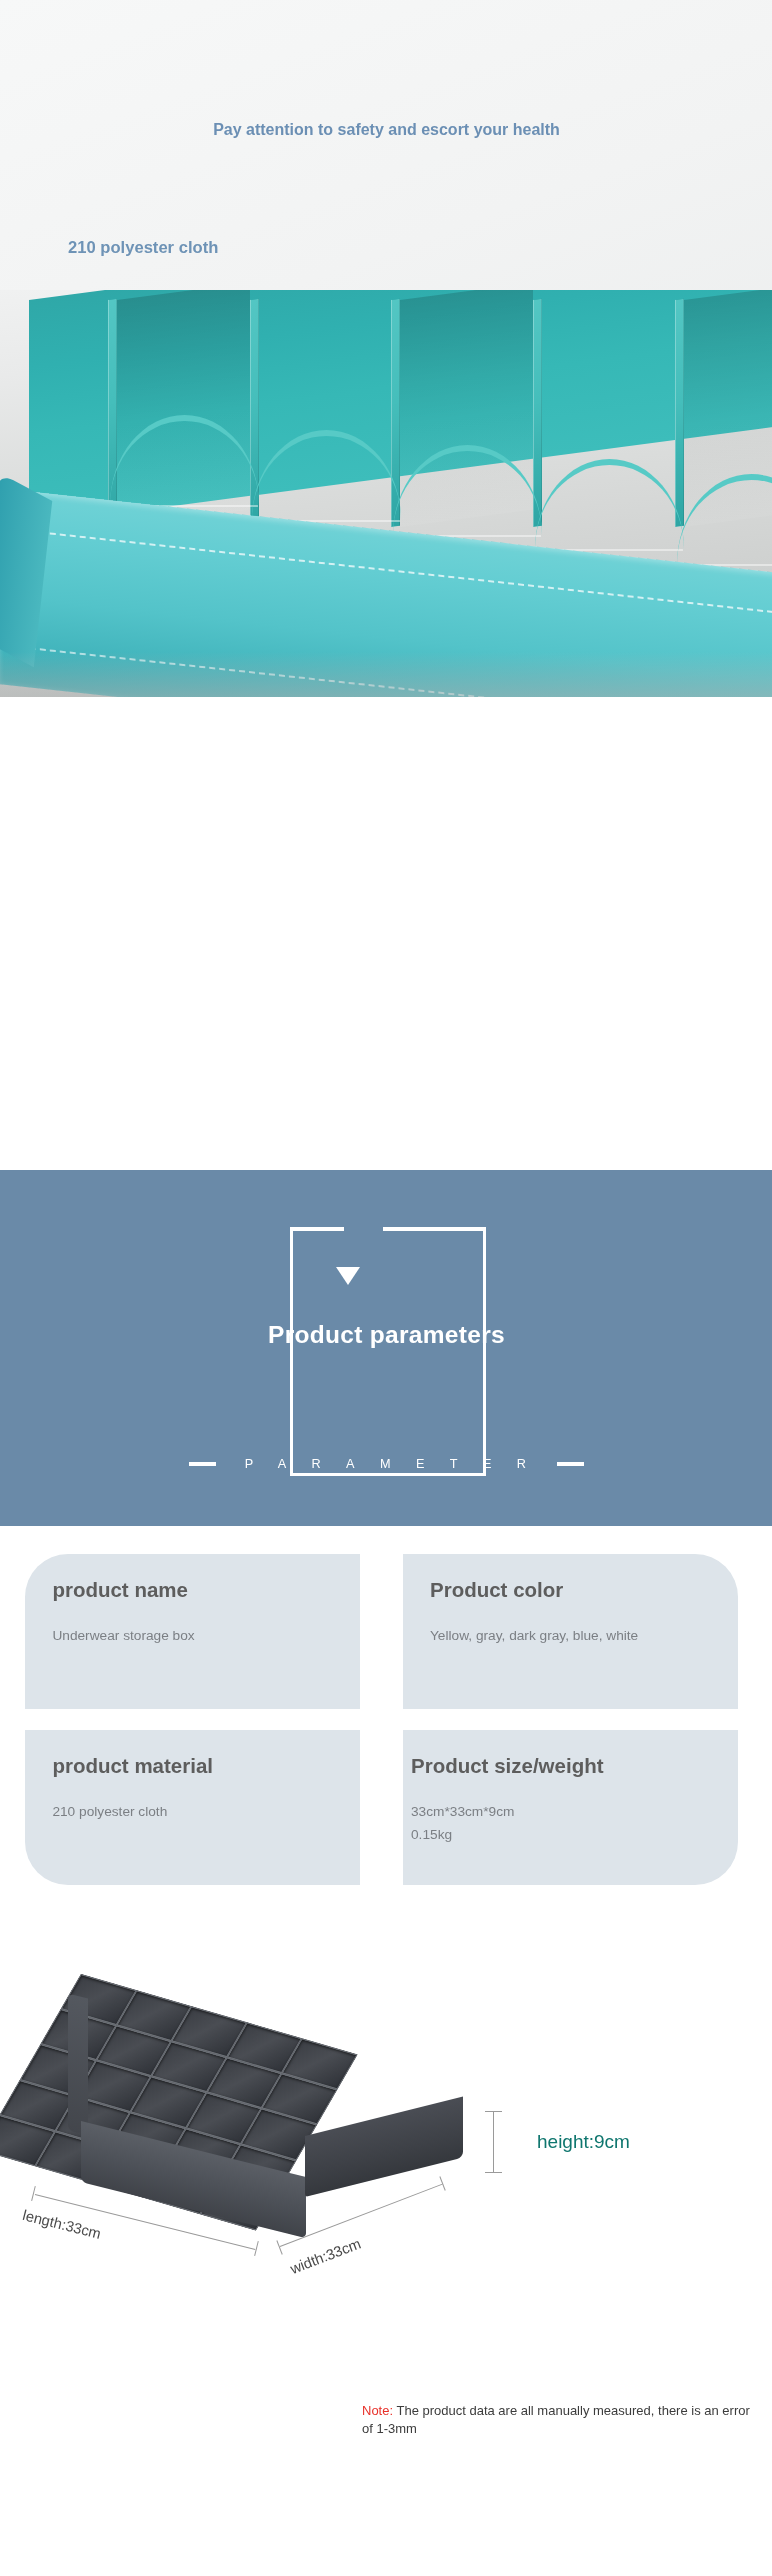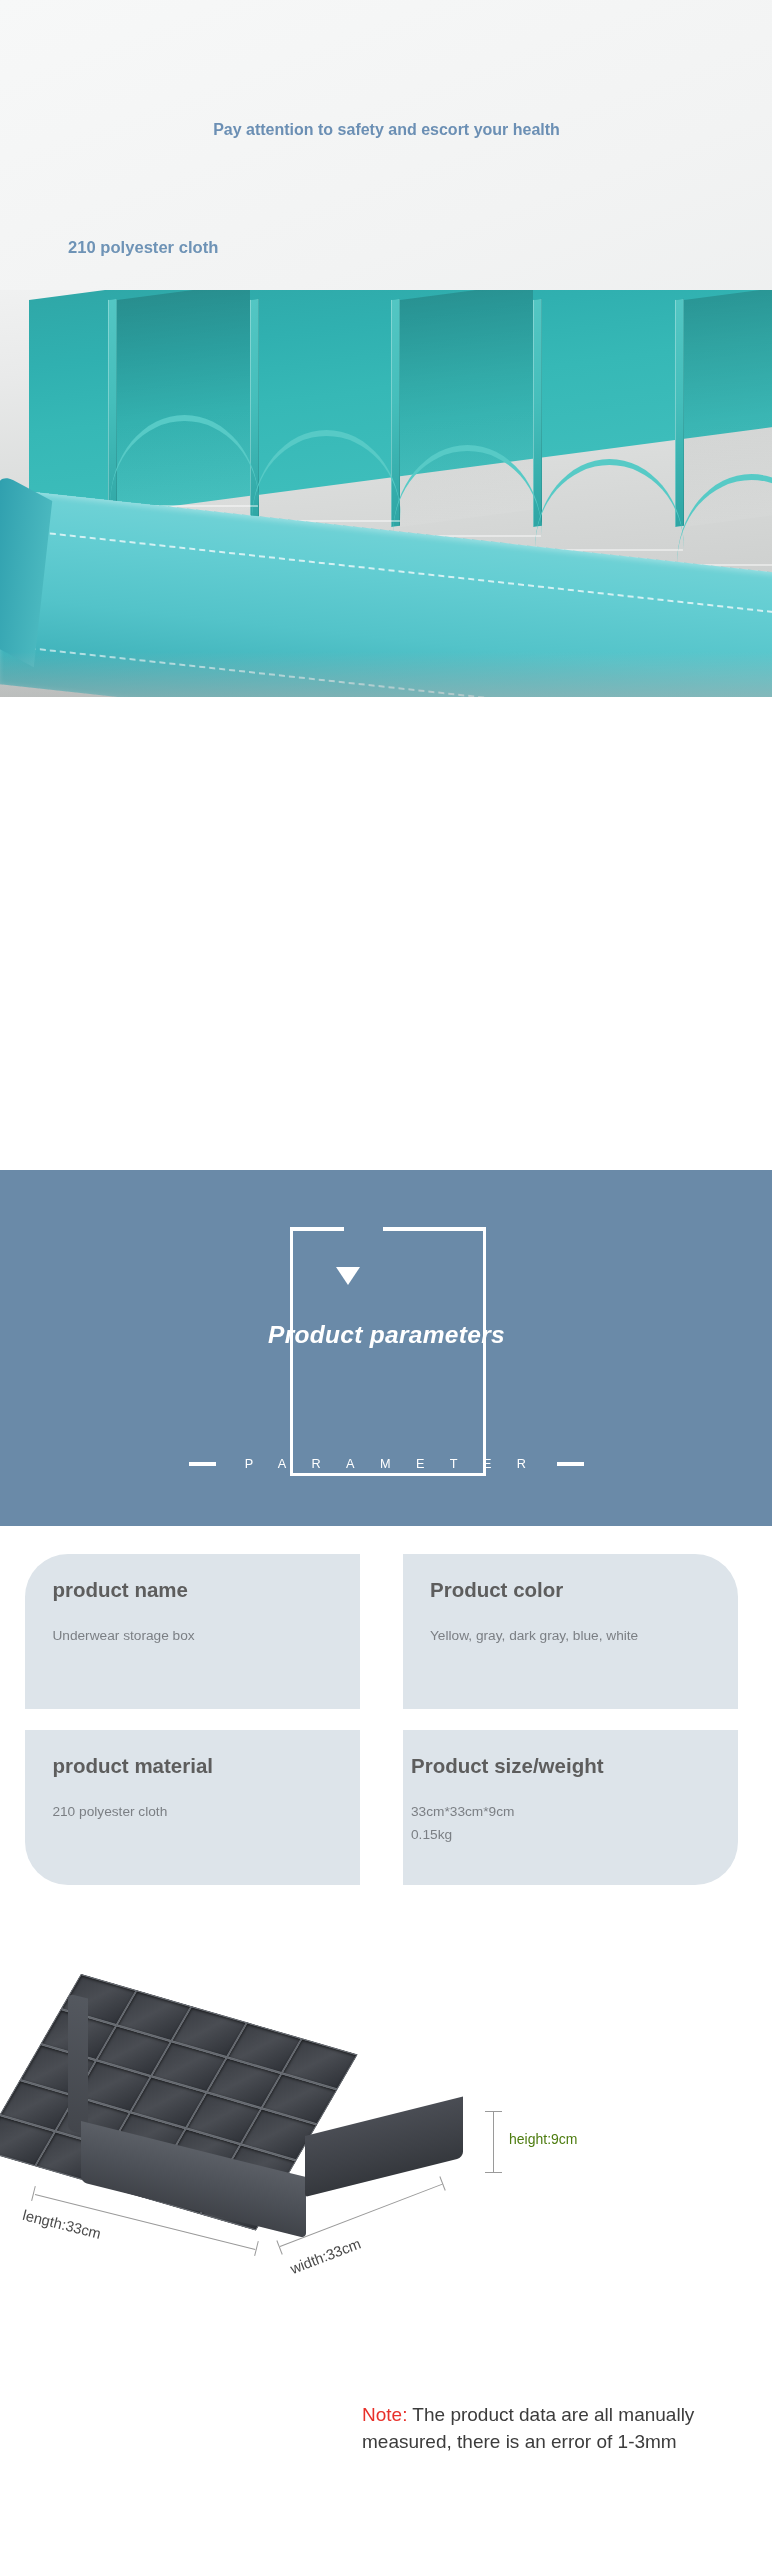--- a/index.html
+++ b/index.html
@@ -109,21 +109,21 @@
   }
   .tri{
     position:absolute; left:336px; top:1267px;
     width:0;height:0;
     border-left:12.7px solid transparent;
     border-right:12.7px solid transparent;
     border-top:18.6px solid #ffffff;
   }
   .banner-title{
     position:absolute; left:0; top:1321px; width:773px; text-align:center;
-    font-size:24.5px; font-weight:bold; color:#ffffff; letter-spacing:0.3px;font-style:italic;
+    font-size:24.5px; font-weight:bold; color:#ffffff; letter-spacing:0.3px;
   }
   .param-row{
     position:absolute; left:0; top:1457px; width:773px;
     display:flex; align-items:center; justify-content:center; gap:0;
   }
   .dash{ display:inline-block; width:27px; height:4.9px; background:#fff; }
   .param-letters{
     font-size:12.7px; color:#ffffff; letter-spacing:25.4px;
     padding-left:29px; padding-right:5.9px; font-weight:normal;
   }
@@ -220,28 +220,28 @@
   .wid-label{
     position:absolute; left:288px; top:315px;
     font-size:14.7px; color:#4a4a4a;
     transform: rotate(-21deg); transform-origin:left top;
     white-space:nowrap;
   }
   .hgt-line{ left:493px; top:164px; width:1px; height:61px; }
   .hgt-cap-a{ left:485px; top:164px; width:16.6px; height:1px; }
   .hgt-cap-b{ left:485px; top:225px; width:16.6px; height:1px; }
   .hgt-label{
-    position:absolute; left:509px; top:184px;
-    font-size:14px; color:#4d7c0f; white-space:nowrap;
+    position:absolute; left:537px; top:184px;
+    font-size:19px; color:#0f766e; white-space:nowrap;
   }
 
   
   .note{
     position:absolute; left:362px; top:2402px; width:391px;
-    font-size:19px; line-height:1.42; color:#3c3c3c;
+    font-size:13px; line-height:1.42; color:#3c3c3c;
   }
   .note b{ color:#e8312a; font-weight:normal; }
 </style>
 </head>
 <body>
 
 <section class="hero">
   <div class="hero-sub">Pay attention to safety and escort your health</div>
   <div class="hero-tag">210 polyester cloth</div>
 

